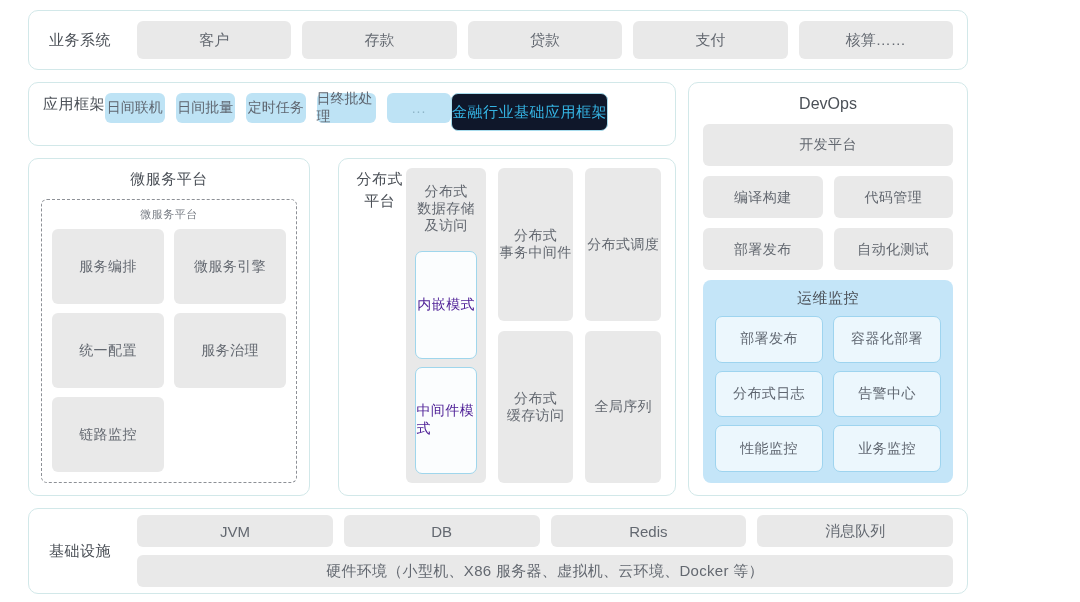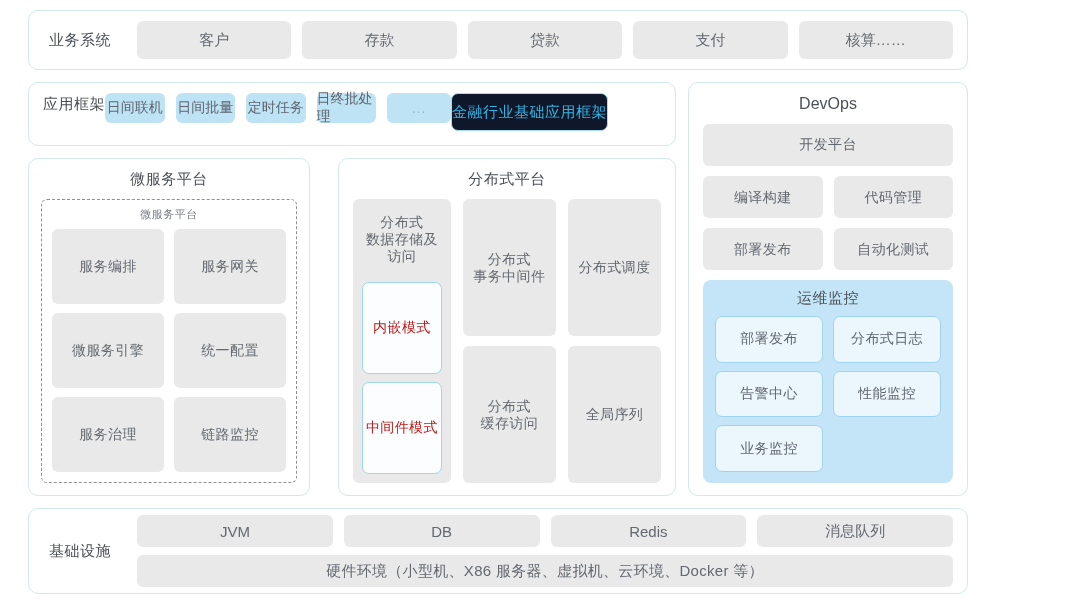--- a/index.html
+++ b/index.html
@@ -97,21 +97,21 @@
     font-size: 15px;
     color: #35b4e3;
     font-weight: normal;
     letter-spacing: .5px;
     background: #0f172a;
   }
 
   
   .platrow { flex: 1 1 auto; display: flex; gap: 28px; min-height: 0; }
   .ms-panel { width: 282px; flex: 0 0 282px; padding: 9px 12px 12px 12px; display:flex; flex-direction:column; }
-  .dist-panel { flex: 1 1 auto; padding: 9px 14px 12px 14px; display:flex; flex-direction:column; }
+  .dist-panel { flex: 1 1 auto; padding: 9px 14px 12px 14px; display:flex; flex-direction:row; }
 
   .dashed-box {
     border: 1px dashed #8d9096;
     border-radius: 6px;
     flex: 1 1 auto;
     padding: 7px 10px 10px 10px;
     display: flex; flex-direction: column;
   }
   .dashed-title {
     text-align: center;
@@ -156,21 +156,21 @@
     font-size: 14px; color: #636870; text-align: center;
     line-height: 17px; letter-spacing: .4px;
     padding: 6px 0 9px 0;
   }
   .mode-chip {
     background: #fbfdfe;
     border: 1px solid #9fd6ec;
     border-radius: 7px;
     flex: 1 1 0;
     display: flex; align-items: center; justify-content: center;
-    font-size: 14px; color: #b91c1c;
+    font-size: 14px; color: #4c1d95;
     letter-spacing: .4px;
     margin-top: 8px;
   }
 
   
   .devops { flex: 1 1 auto; padding: 10px 14px 12px 14px; display:flex; flex-direction:column; }
   .devops-title { text-align:center; font-size:16px; color:#4b5057; line-height:22px; margin-bottom:9px; }
   .dv-full {
     background:#e9e9e9; border-radius:6px; height:42px;
     display:flex; align-items:center; justify-content:center;
@@ -257,21 +257,20 @@
       </div>
 
       <div class="platrow">
 
         <div class="panel ms-panel">
           <div class="sec-title">微服务平台</div>
           <div class="dashed-box">
             <div class="dashed-title">微服务平台</div>
             <div class="ms-grid">
               <div class="cell-grey">服务编排</div>
-              <div class="cell-grey">服务网关</div>
               <div class="cell-grey">微服务引擎</div>
               <div class="cell-grey">统一配置</div>
               <div class="cell-grey">服务治理</div>
               <div class="cell-grey">链路监控</div>
             </div>
           </div>
         </div>
 
         <div class="panel dist-panel">
           <div class="sec-title">分布式平台</div>
@@ -319,20 +318,21 @@
         </div>
         <div class="dv-pair">
           <div class="cell-grey">部署发布</div>
           <div class="cell-grey">自动化测试</div>
         </div>
 
         <div class="ops-panel">
           <div class="ops-title">运维监控</div>
           <div class="ops-grid">
             <div class="ops-chip">部署发布</div>
+            <div class="ops-chip">容器化部署</div>
             <div class="ops-chip">分布式日志</div>
             <div class="ops-chip">告警中心</div>
             <div class="ops-chip">性能监控</div>
             <div class="ops-chip">业务监控</div>
           </div>
         </div>
       </div>
     </div>
 
   </div>

